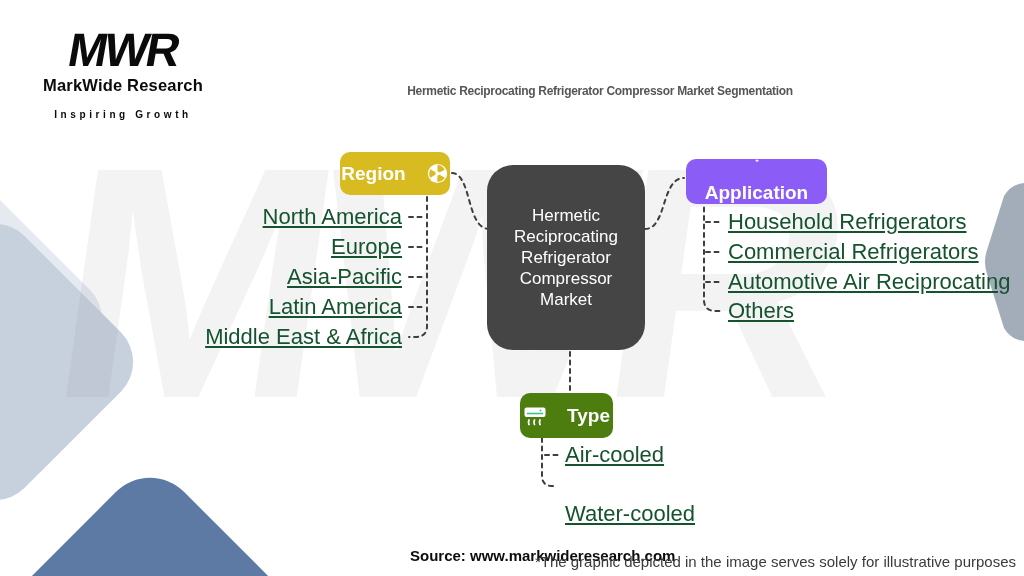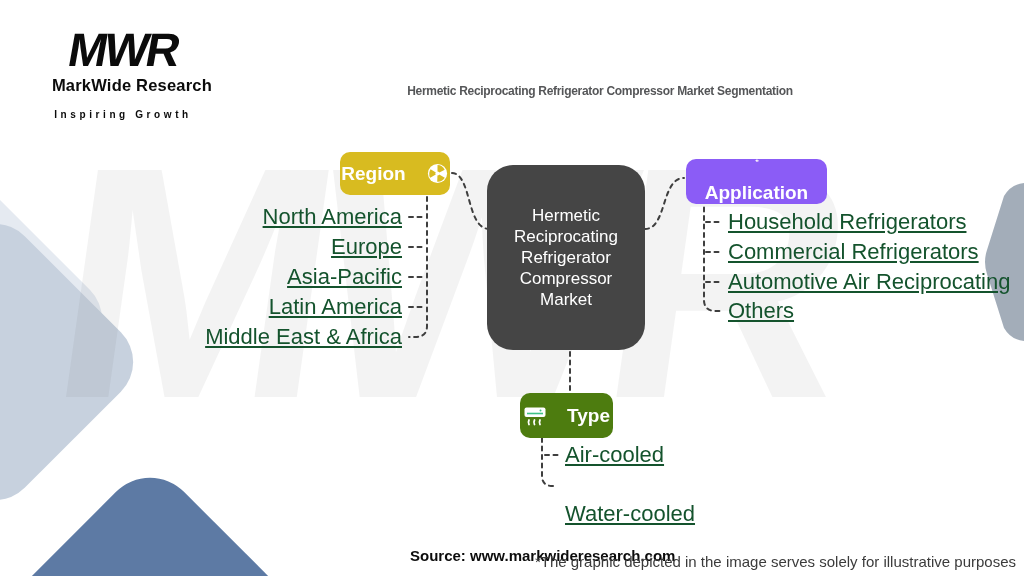--- a/index.html
+++ b/index.html
@@ -13,21 +13,21 @@
   .shape-dark{left:0px;top:520px;width:300px;height:300px;background:#5d7aa4;border-radius:48px;}
   .bg-svg{position:absolute;left:0;top:0;z-index:1;pointer-events:none;}
   .watermark{position:absolute;left:60px;top:118px;z-index:1;font-size:330px;line-height:330px;
              font-weight:bold;letter-spacing:-18px;color:rgba(90,90,90,0.07);
              transform:skewX(-8deg);user-select:none;}
 
   
   .logo{position:absolute;left:34px;top:26px;width:178px;text-align:center;z-index:3;color:#0b0b0b;}
   .logo-mark{font-size:47px;line-height:48px;font-weight:bold;letter-spacing:-3px;
              transform:skewX(-10deg);color:#0b0b0b;}
-  .logo-name{font-size:16.5px;font-weight:bold;margin-top:2px;letter-spacing:0.2px;text-align:right;}
+  .logo-name{font-size:16.5px;font-weight:bold;margin-top:2px;letter-spacing:0.2px;}
   .logo-tagline{font-size:10px;font-weight:bold;letter-spacing:3.6px;margin-top:14px;}
 
   
   .title{position:absolute;left:230px;top:84px;width:740px;text-align:center;z-index:3;
          font-size:12px;font-weight:bold;color:#555658;letter-spacing:-0.3px;}
 
   
   .center-box{position:absolute;left:487px;top:165px;width:158px;height:185px;background:#454545;
               border-radius:26px;z-index:3;display:flex;align-items:center;justify-content:center;}
   .center-box span{display:block;width:126px;text-align:center;color:#ffffff;font-size:17px;

